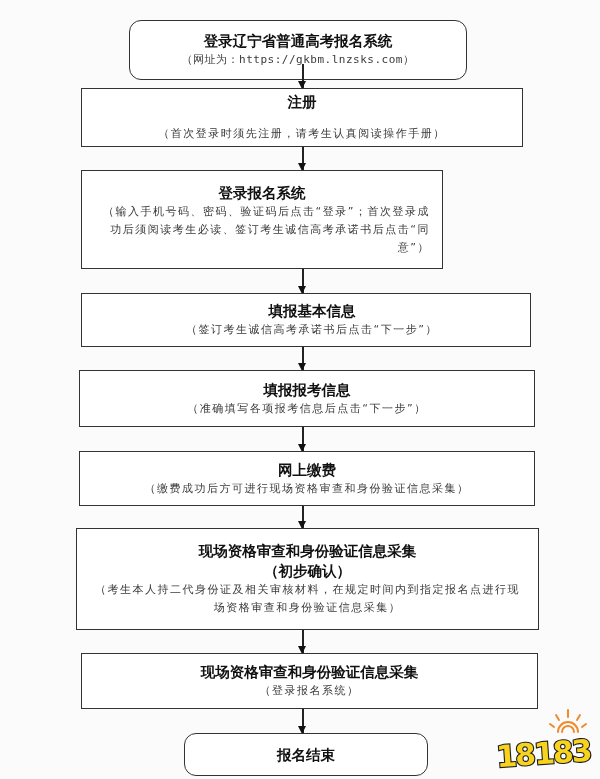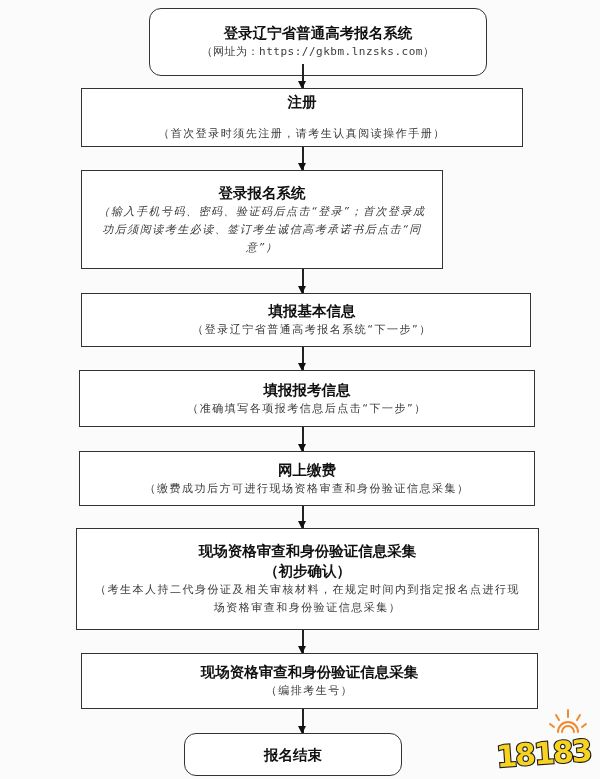--- a/index.html
+++ b/index.html
@@ -33,21 +33,21 @@
       font-size: 14.5px;
       line-height: 20px;
       color: #111;
     }
     .sub {
       font-size: 11px;
       line-height: 18px;
       color: #3a3a3a;
       letter-spacing: 1.5px;
     }
-    .sub.left { text-align: center; align-self: stretch; font-style: italic; }
+    .sub.left { text-align: right; align-self: stretch; }
     .sub.mono { font-family: "DejaVu Sans Mono", monospace; letter-spacing: 0.5px; }
     .arrow {
       position: absolute;
       left: 302px;
       width: 1.5px;
       background: #222;
     }
     .arrow::after {
       content: "";
       position: absolute;
@@ -62,41 +62,41 @@
       position: absolute;
       left: 492px;
       top: 706px;
       width: 104px;
       height: 70px;
     }
   </style>
 </head>
 <body>
 
-<div class="box rounded" style="left:129px; top:8px; width:338px; height:68px;margin-left:20px;">
+<div class="box rounded" style="left:129px; top:20px; width:338px; height:60px;">
   <div class="title">登录辽宁省普通高考报名系统</div>
   <div class="sub mono">（网址为：https://gkbm.lnzsks.com）</div>
 </div>
 <div class="arrow" style="top:64px; height:24px;"></div>
 
 <div class="box" style="left:81px; top:88px; width:442px; height:59px;gap:13px;">
   <div class="title">注册</div>
   <div class="sub">（首次登录时须先注册，请考生认真阅读操作手册）</div>
 </div>
 <div class="arrow" style="top:147px; height:23px;"></div>
 
 <div class="box" style="left:81px; top:170px; width:362px; height:99px; padding:2px 12px;">
   <div class="title">登录报名系统</div>
   <div class="sub left">（输入手机号码、密码、验证码后点击“登录”；首次登录成功后须阅读考生必读、签订考生诚信高考承诺书后点击“同意”）</div>
 </div>
 <div class="arrow" style="top:269px; height:24px;"></div>
 
 <div class="box" style="left:81px; top:293px; width:450px; height:54px;padding-left:20px;">
   <div class="title">填报基本信息</div>
-  <div class="sub">（登录辽宁省普通高考报名系统“下一步”）</div>
+  <div class="sub">（签订考生诚信高考承诺书后点击“下一步”）</div>
 </div>
 <div class="arrow" style="top:347px; height:23px;"></div>
 
 <div class="box" style="left:79px; top:370px; width:456px; height:57px;">
   <div class="title">填报报考信息</div>
   <div class="sub">（准确填写各项报考信息后点击“下一步”）</div>
 </div>
 <div class="arrow" style="top:427px; height:24px;"></div>
 
 <div class="box" style="left:79px; top:451px; width:456px; height:55px;">
@@ -107,25 +107,25 @@
 
 <div class="box" style="left:76px; top:528px; width:463px; height:102px; padding:2px 14px;">
   <div class="title">现场资格审查和身份验证信息采集</div>
   <div class="title">（初步确认）</div>
   <div class="sub">（考生本人持二代身份证及相关审核材料，在规定时间内到指定报名点进行现场资格审查和身份验证信息采集）</div>
 </div>
 <div class="arrow" style="top:630px; height:23px;"></div>
 
 <div class="box" style="left:81px; top:653px; width:457px; height:56px;">
   <div class="title">现场资格审查和身份验证信息采集</div>
-  <div class="sub">（编排考生号）</div>
+  <div class="sub">（登录报名系统）</div>
 </div>
 <div class="arrow" style="top:709px; height:24px;"></div>
 
-<div class="box rounded" style="left:184px; top:733px; width:218px; height:43px;">
+<div class="box rounded" style="left:184px; top:733px; width:244px; height:43px;">
   <div class="title">报名结束</div>
 </div>
 
 <div class="logo">
   <svg width="104" height="70" viewBox="0 0 104 70">
 
     <g stroke="#f08a2c" stroke-width="2" fill="none" stroke-linecap="round">
       <path d="M66 26 a10 10 0 0 1 20 0"></path>
       <path d="M70 26 a6 6 0 0 1 12 0"></path>
       <line x1="76" y1="4" x2="76" y2="11"></line>

